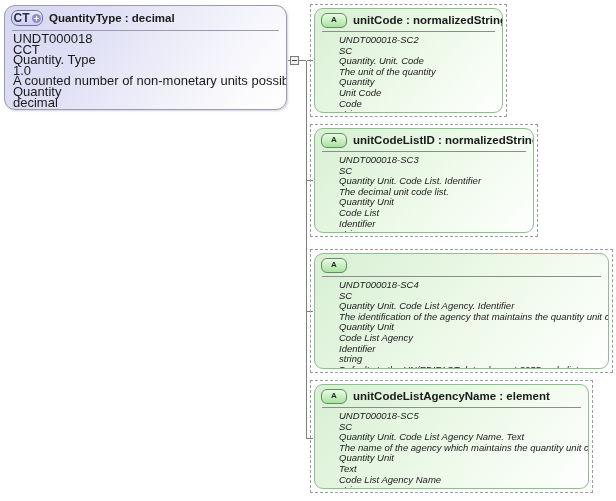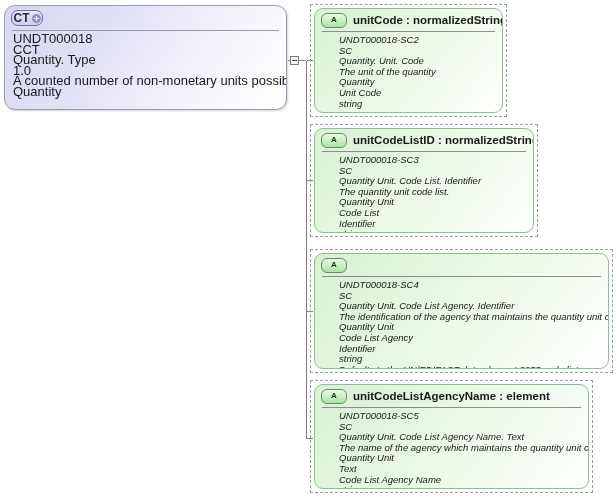--- a/index.html
+++ b/index.html
@@ -213,29 +213,31 @@
     <line x1="306.5" y1="311.5" x2="313" y2="311.5" stroke="#808080" stroke-width="1" shape-rendering="crispEdges"></line>
     <line x1="306.5" y1="438.5" x2="313" y2="438.5" stroke="#808080" stroke-width="1" shape-rendering="crispEdges"></line>
   </svg>
 
   <div class="ct-box">
     <div class="ct-head">
       <span class="ct-icon">
         <span class="lbl">CT</span>
         <span class="plus"></span>
       </span>
+      <span class="ct-title">QuantityType : decimal</span>
     </div>
     <div class="ct-rule"></div>
     <div class="ct-body">
       <div class="line">UNDT000018</div>
       <div class="line">CCT</div>
       <div class="line">Quantity. Type</div>
       <div class="line">1.0</div>
       <div class="line">A counted number of non-monetary units possibly including fractions.</div>
       <div class="line">Quantity</div>
+      <div class="line">decimal</div>
     </div>
   </div>
 
   <div class="toggle" style="left:290px; top:56px;">
     <span class="bar"></span>
   </div>
 
   <div class="attr-node" style="left:310px; top:4px; width:197px; height:113px;">
     <div class="attr-box">
       <div class="attr-head">
@@ -245,39 +247,40 @@
         <span class="attr-title">unitCode : normalizedString</span>
       </div>
       <div class="attr-rule"></div>
       <div class="attr-body">
         <div class="line">UNDT000018-SC2</div>
         <div class="line">SC</div>
         <div class="line">Quantity. Unit. Code</div>
         <div class="line">The unit of the quantity</div>
         <div class="line">Quantity</div>
         <div class="line">Unit Code</div>
+        <div class="line">Code</div>
         <div class="line">string</div>
       </div>
     </div>
   </div>
 
   <div class="attr-node" style="left:310px; top:124px; width:228px; height:113px;">
     <div class="attr-box">
       <div class="attr-head">
         <span class="attr-icon">
           <span class="lbl">A</span>
         </span>
         <span class="attr-title">unitCodeListID : normalizedString</span>
       </div>
       <div class="attr-rule"></div>
       <div class="attr-body">
         <div class="line">UNDT000018-SC3</div>
         <div class="line">SC</div>
         <div class="line">Quantity Unit. Code List. Identifier</div>
-        <div class="line">The quantity unit code list.</div>
+        <div class="line">The decimal unit code list.</div>
         <div class="line">Quantity Unit</div>
         <div class="line">Code List</div>
         <div class="line">Identifier</div>
         <div class="line">string</div>
       </div>
     </div>
   </div>
 
   <div class="attr-node" style="left:310px; top:249px; width:303px; height:124px;">
     <div class="attr-box">

